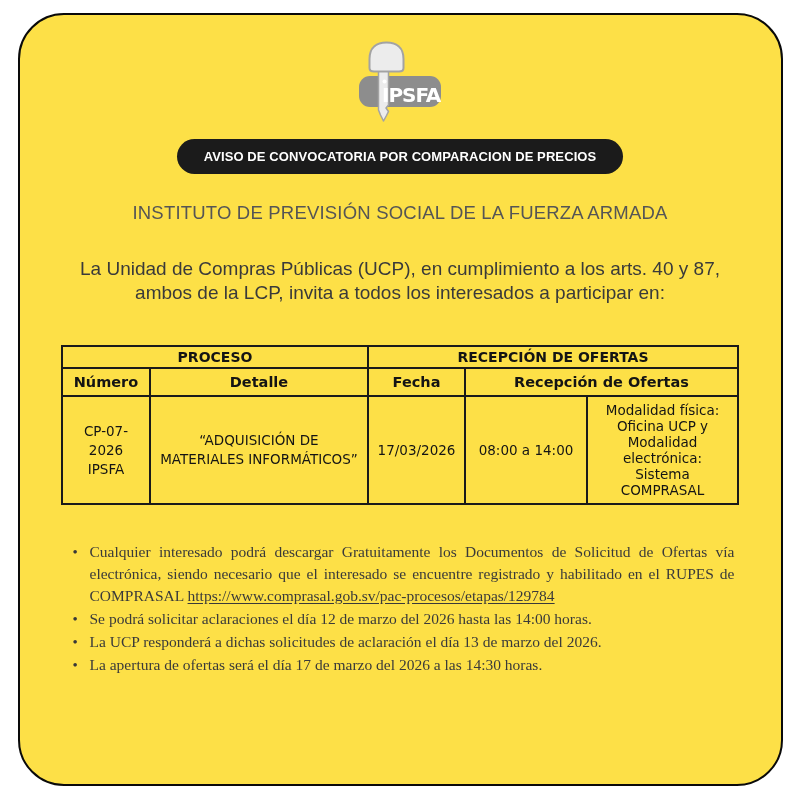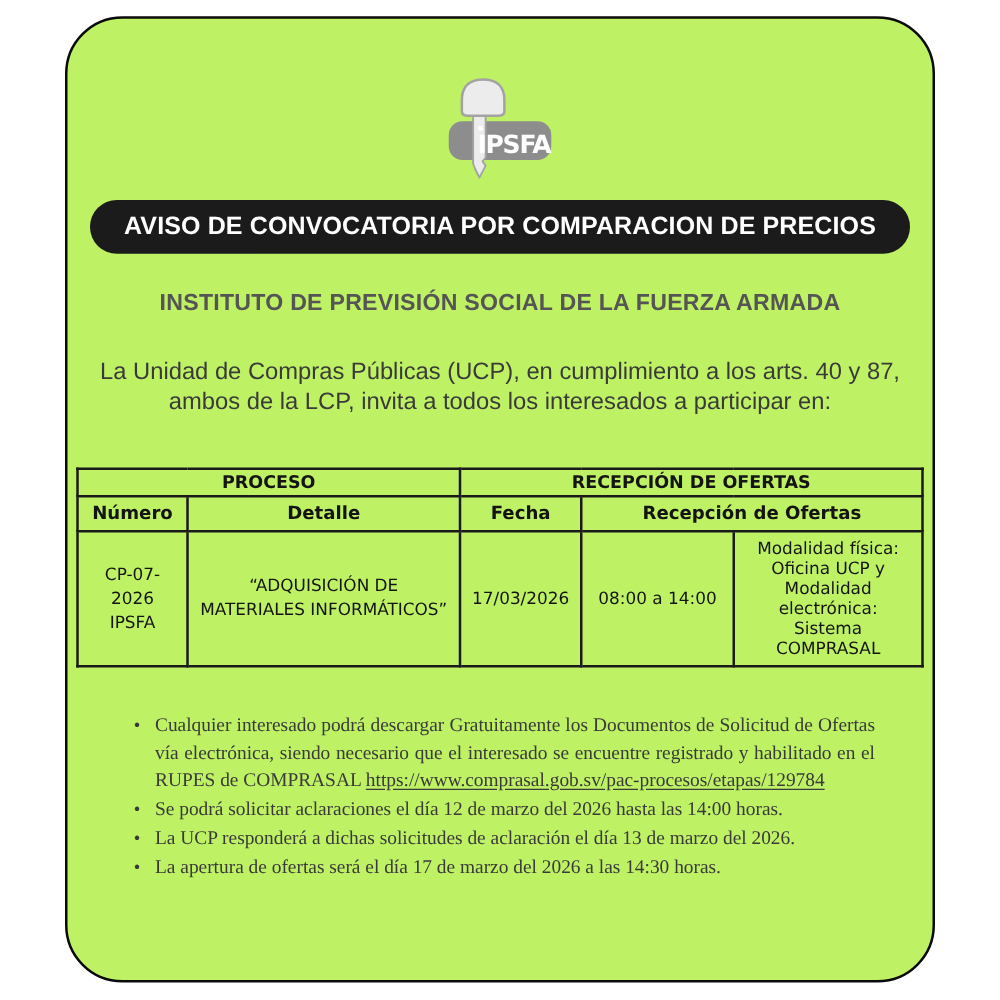--- a/index.html
+++ b/index.html
@@ -1,37 +1,37 @@
 <!DOCTYPE html>
 <html style="--banner_bg: #1b1b1b; --banner_text: #ffffff; --title_text: #555555; --body_text: #3a3a3a; --logo_badge: #8d8d8d; --table_line: #1a1a1a;"><head>
 <meta charset="utf-8">
 <style>
   * { margin:0; padding:0; box-sizing:border-box; }
   html,body { width:800px; height:800px; background:#ffffff; }
   body { font-family:"Liberation Sans", sans-serif; }
 
   .card {
-    width:696px; height:773px; margin:13px auto 0;
-    background:#bef264; border:2px solid #0a0a0a; border-radius:46px;
-    padding-top:45px; overflow:hidden;
+    width:765px; height:773px; margin:13px auto 0;
+    background:#fde047; border:2px solid #0a0a0a; border-radius:46px;
+    padding-top:24px; overflow:hidden;
   }
 
   .logo-wrap { display:flex; justify-content:center; height:85px; margin-bottom:15px; }
 
   .banner-row { text-align:center; }
   .banner {
     display:inline-block;
     background:var(--banner_bg,#1b1b1b); color:var(--banner_text,#ffffff);
-    font-weight:700; font-size:20px; letter-spacing:.1px;
+    font-weight:700; font-size:13px; letter-spacing:.1px;
     padding:10px 27px; border-radius:22px;
   }
 
   .title {
     margin-top:28px; text-align:center;
-    font-size:18.5px; font-weight:700; letter-spacing:.2px;
+    font-size:18.5px; font-weight:400; letter-spacing:.2px;
     color:var(--title_text,#555555);
   }
 
   .intro {
     margin:33px auto 0; text-align:center;
     font-size:19px; line-height:24px;
     color:var(--body_text,#3a3a3a);
   }
 
   .preline { white-space:pre-line; }

